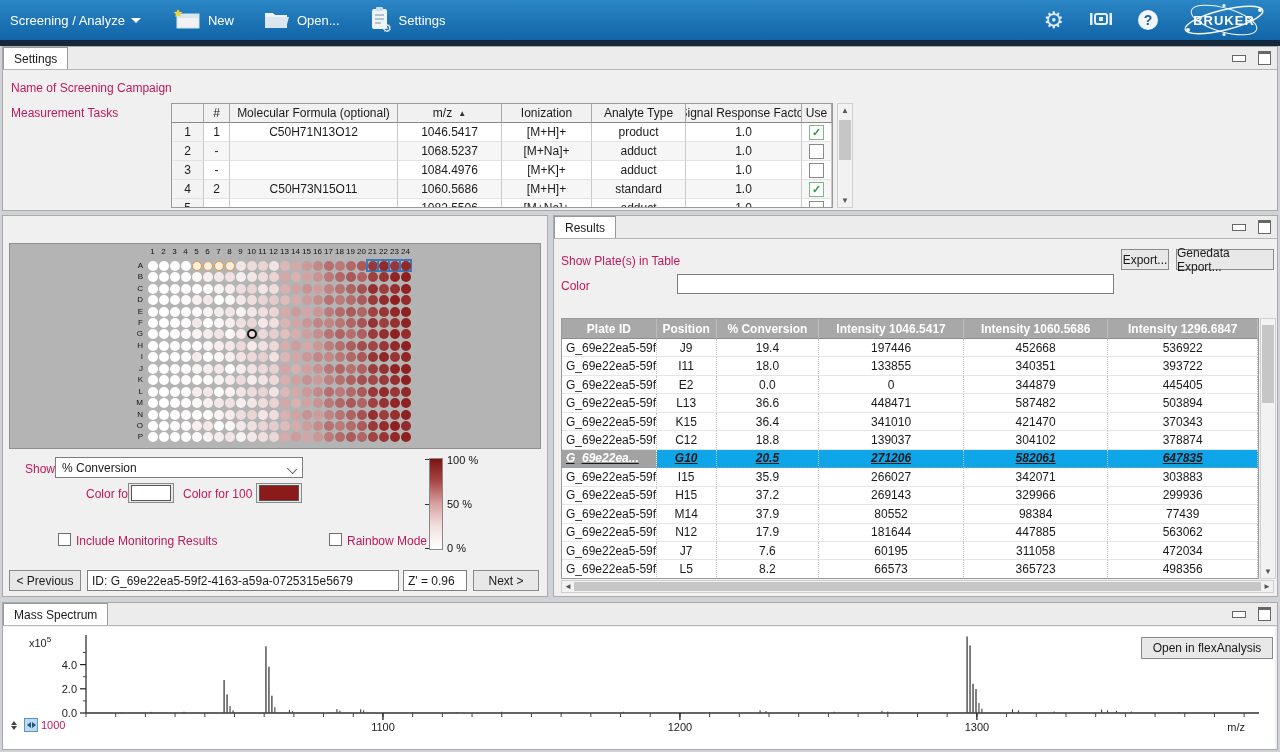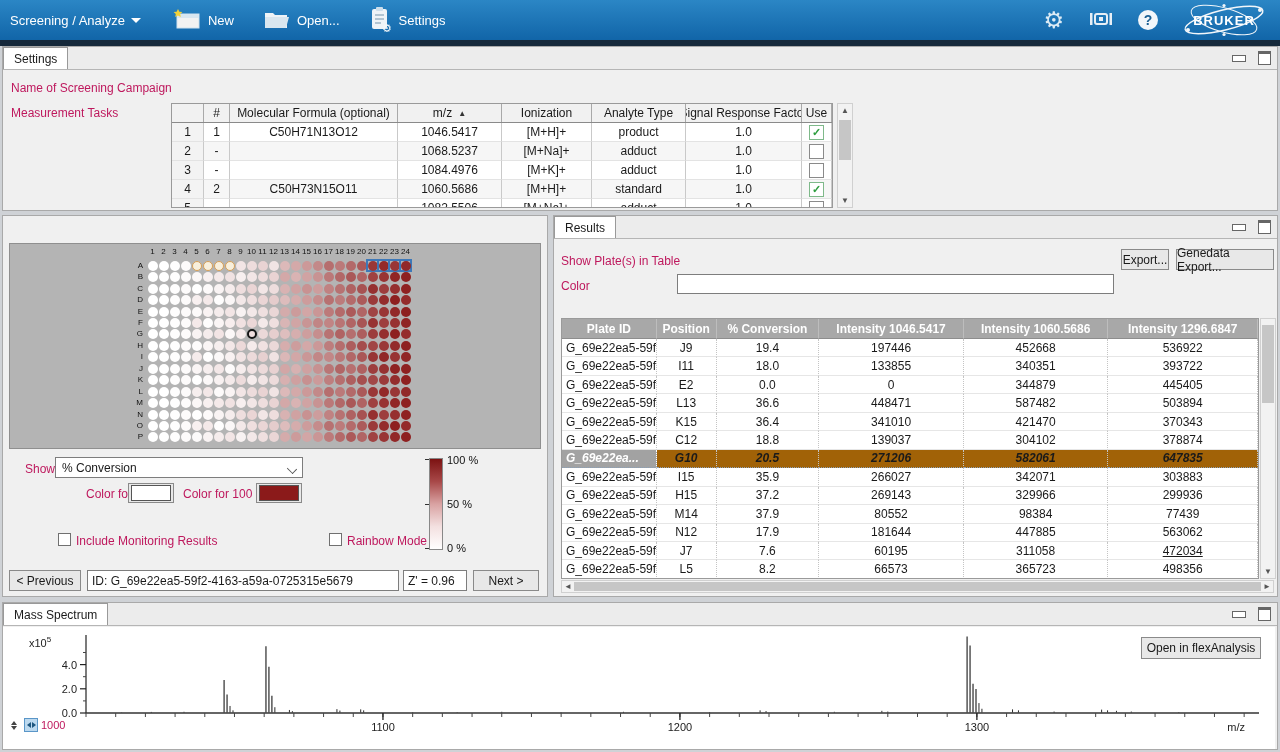--- a/index.html
+++ b/index.html
@@ -78,21 +78,21 @@
 
   
   .rtable{position:absolute;background:#fff;border:1px solid #9a9a9a;box-sizing:border-box;overflow:hidden;}
   .rrow{display:flex;height:18.46px;box-sizing:border-box;background:#fff;}
   .rrow.head{height:20px;background:#a8a8a8;}
   .rcell{box-sizing:border-box;display:flex;align-items:center;justify-content:center;
          border-right:1px dotted #c4c4c4;border-bottom:1px solid #e6e6e6;overflow:hidden;
          white-space:nowrap;font-size:12px;}
   .rrow.head .rcell{color:#fff;font-weight:bold;border-right:1px solid #bdbdbd;border-bottom:1px solid #8d8d8d;}
   .rcell.left{justify-content:flex-start;padding-left:4px;}
-  .rrow.sel{background:#a16207;}
+  .rrow.sel{background:#0ea5e9;text-decoration:underline;}
   .rrow.sel .rcell{font-weight:bold;font-style:italic;border-bottom:1px dotted #8aa0b8;}
   .rrow.sel .rcell.plate{background:#a2a2a2;color:#fff;border-right:1px dotted #fff;}
 
   
   .spin{position:absolute;width:14px;height:14px;box-sizing:border-box;display:flex;flex-direction:column;
         align-items:center;justify-content:center;}
   .spin.blue{background:#bcd9ef;border:1px solid #5a96c8;flex-direction:row;gap:1px;}
   .t-up{width:0;height:0;border-left:3px solid transparent;border-right:3px solid transparent;border-bottom:4px solid #444;margin-bottom:1px;}
   .t-dn{width:0;height:0;border-left:3px solid transparent;border-right:3px solid transparent;border-top:4px solid #444;}
   .t-lf{width:0;height:0;border-top:3px solid transparent;border-bottom:3px solid transparent;border-right:4px solid #1d567f;}
@@ -865,21 +865,21 @@
         <div class="rcell" style="width: 145px;">181644</div>
         <div class="rcell" style="width: 145px;">447885</div>
         <div class="rcell" style="width: 150px;">563062</div>
       </div>
       <div class="rrow">
         <div class="rcell left plate" style="width: 95px;">G_69e22ea5-59f...</div>
         <div class="rcell" style="width: 60px;">J7</div>
         <div class="rcell" style="width: 103px;">7.6</div>
         <div class="rcell" style="width: 145px;">60195</div>
         <div class="rcell" style="width: 145px;">311058</div>
-        <div class="rcell" style="width: 150px; text-decoration: underline;">472034</div>
+        <div class="rcell" style="width: 150px;">472034</div>
       </div>
       <div class="rrow">
         <div class="rcell left plate" style="width: 95px;">G_69e22ea5-59f...</div>
         <div class="rcell" style="width: 60px;">L5</div>
         <div class="rcell" style="width: 103px;">8.2</div>
         <div class="rcell" style="width: 145px;">66573</div>
         <div class="rcell" style="width: 145px;">365723</div>
         <div class="rcell" style="width: 150px;">498356</div>
       </div>
     </div>
@@ -1001,21 +1001,21 @@
       <line x1="978.9344303797469" y1="85.5" x2="978.9344303797469" y2="81.765" stroke="#2b2b2b" stroke-width="1"></line>
       <line x1="1009.5215189873418" y1="85.5" x2="1009.5215189873418" y2="82.37" stroke="#2b2b2b" stroke-width="1"></line>
       <line x1="1015.4607594936709" y1="85.5" x2="1015.4607594936709" y2="83.338" stroke="#2b2b2b" stroke-width="1"></line>
       <line x1="1051.0962025316455" y1="85.5" x2="1051.0962025316455" y2="84.548" stroke="#2b2b2b" stroke-width="1"></line>
       <line x1="1098.6101265822786" y1="85.5" x2="1098.6101265822786" y2="82.612" stroke="#2b2b2b" stroke-width="1"></line>
       <line x1="1104.5493670886076" y1="85.5" x2="1104.5493670886076" y2="83.338" stroke="#2b2b2b" stroke-width="1"></line>
       <line x1="1113.4582278481012" y1="85.5" x2="1113.4582278481012" y2="83.822" stroke="#2b2b2b" stroke-width="1"></line>
       <line x1="1128.306329113924" y1="85.5" x2="1128.306329113924" y2="84.548" stroke="#2b2b2b" stroke-width="1"></line>
       <line x1="1175.820253164557" y1="85.5" x2="1175.820253164557" y2="85.032" stroke="#2b2b2b" stroke-width="1"></line>
     </svg>
-  <div class="btn" style="left:1138px;top:34px;width:120px;height:22px;align-items:center;">
+  <div class="btn" style="left:1138px;top:34px;width:132px;height:22px;align-items:center;">
     <span>Open in flexAnalysis</span>
   </div>
   <div class="spin" style="left:4px;top:115px;">
     <span class="t-up"></span>
       <span class="t-dn"></span>
   </div>
   <div class="spin blue" style="left:21px;top:115px;">
     <span class="t-lf"></span>
       <span class="t-rt"></span>
   </div>

